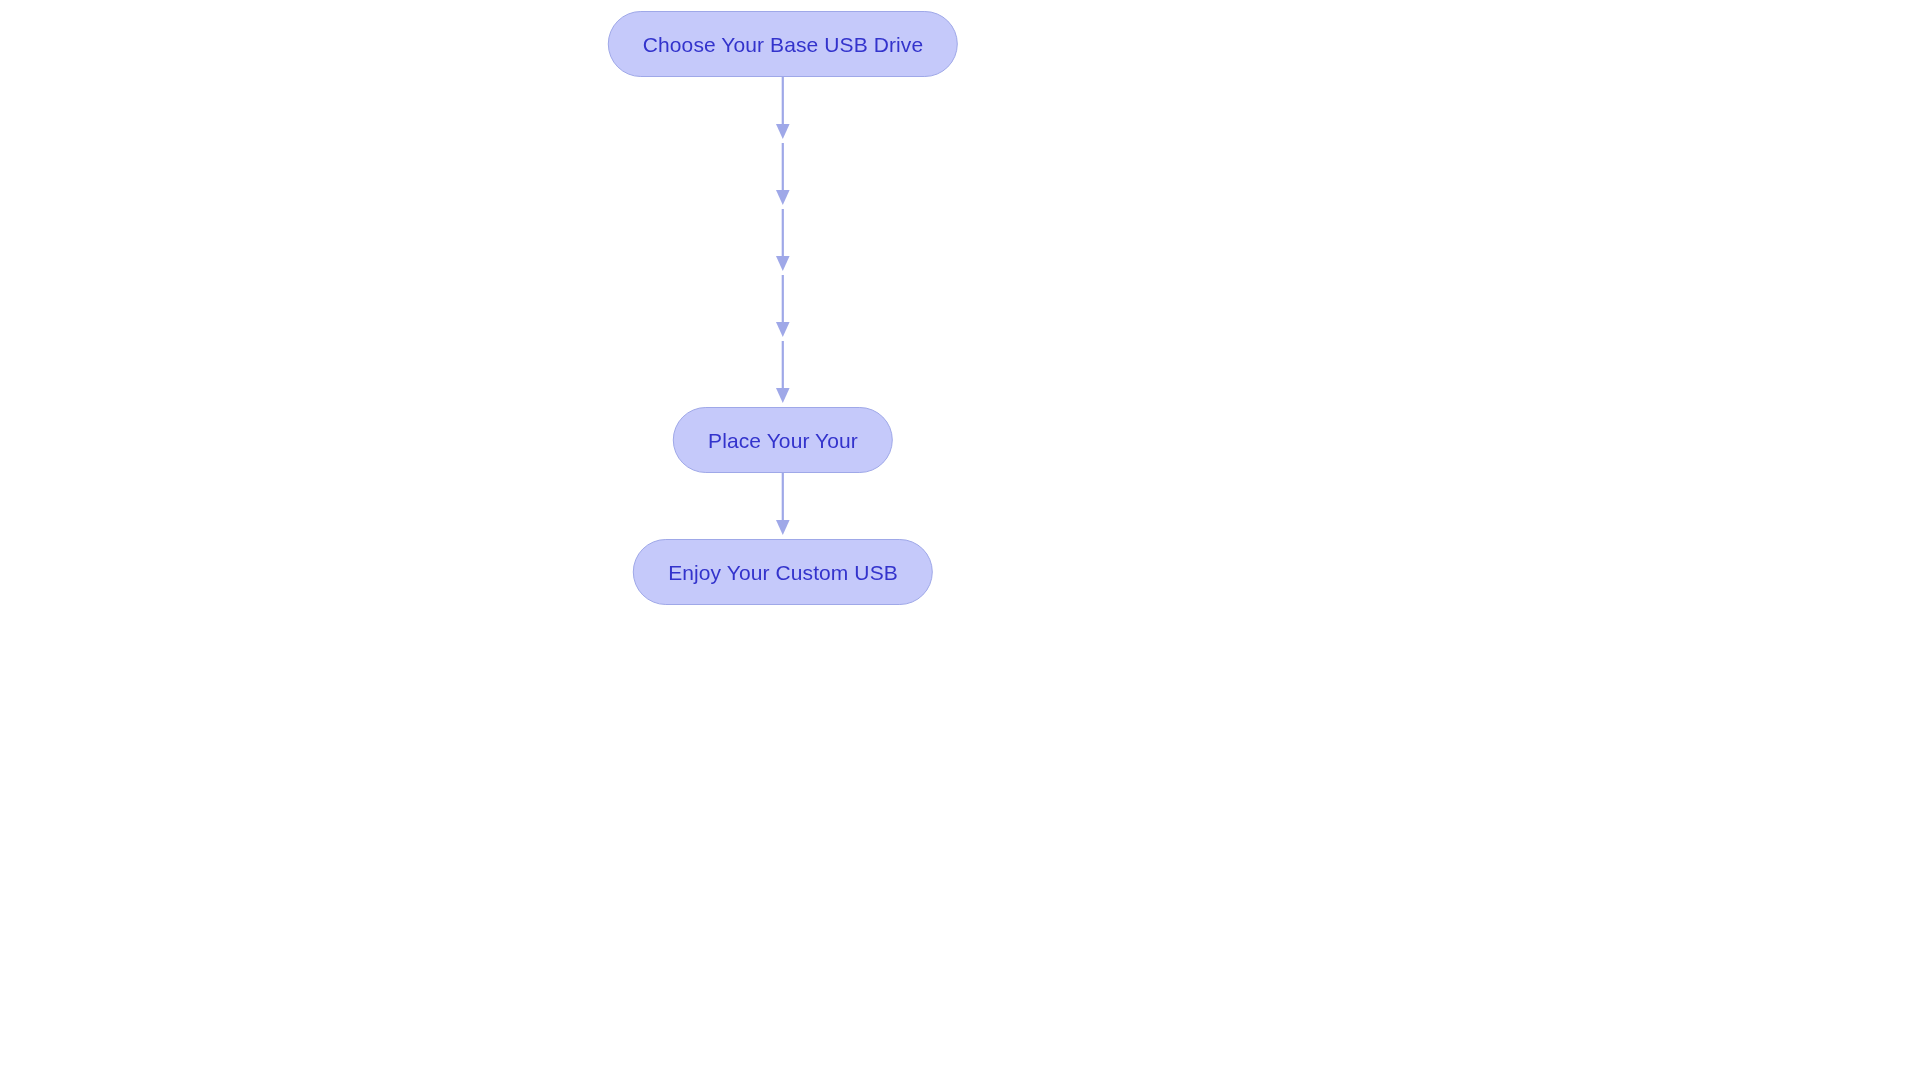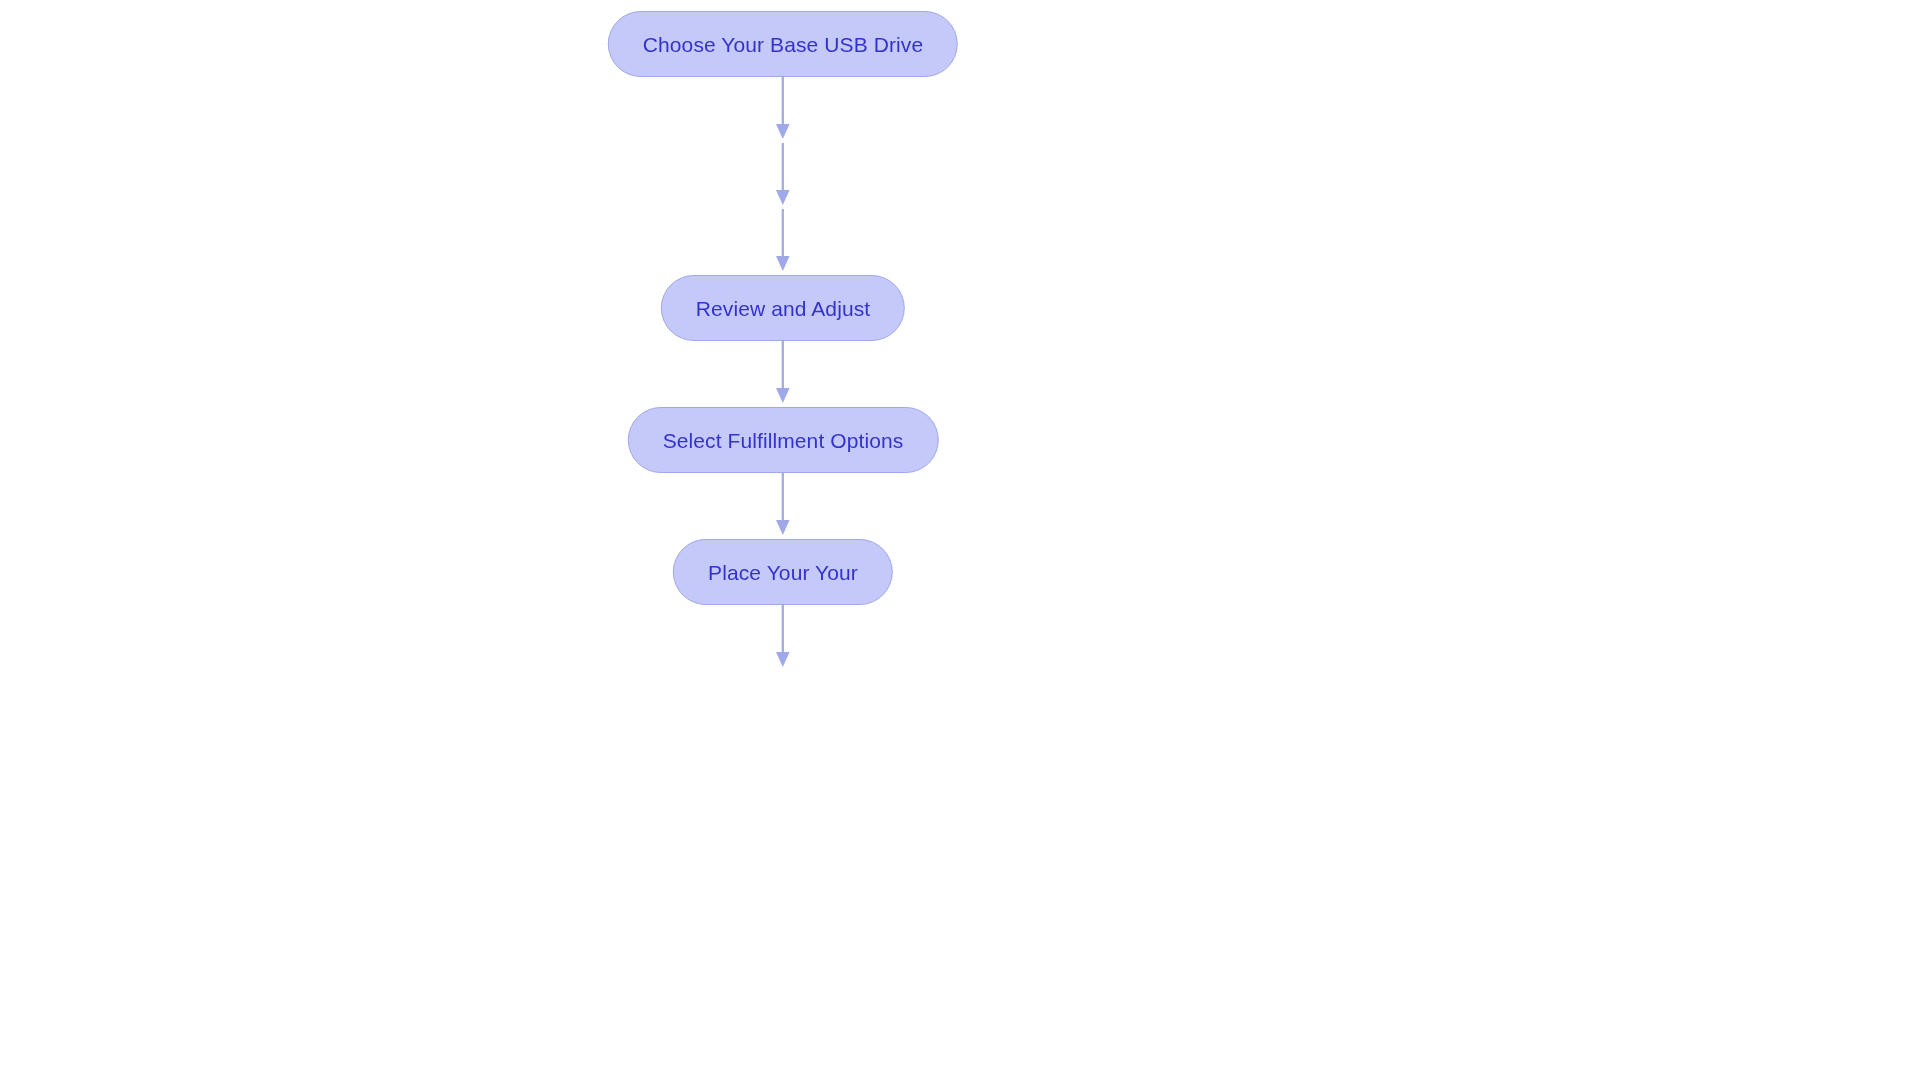--- a/index.html
+++ b/index.html
@@ -91,43 +91,40 @@
         <line x1="12" y1="0" x2="12" y2="50" stroke="#9fa8e8" stroke-width="2.2"></line>
         <polygon points="12,62 5.2,47 18.8,47" fill="#9fa8e8"></polygon>
       </svg>
 
 
       <svg class="connector" viewBox="0 0 24 66" aria-hidden="true">
         <line x1="12" y1="0" x2="12" y2="50" stroke="#9fa8e8" stroke-width="2.2"></line>
         <polygon points="12,62 5.2,47 18.8,47" fill="#9fa8e8"></polygon>
       </svg>
 
-      <div class="node">
-        <span>Review and Adjust</span>
-      </div>
 
       <svg class="connector" viewBox="0 0 24 66" aria-hidden="true">
         <line x1="12" y1="0" x2="12" y2="50" stroke="#9fa8e8" stroke-width="2.2"></line>
         <polygon points="12,62 5.2,47 18.8,47" fill="#9fa8e8"></polygon>
       </svg>
 
-      <div class="node">
-        <span>Select Fulfillment Options</span>
-      </div>
 
       <svg class="connector" viewBox="0 0 24 66" aria-hidden="true">
         <line x1="12" y1="0" x2="12" y2="50" stroke="#9fa8e8" stroke-width="2.2"></line>
         <polygon points="12,62 5.2,47 18.8,47" fill="#9fa8e8"></polygon>
       </svg>
 
       <div class="node">
         <span>Place Your Your</span>
       </div>
 
       <svg class="connector" viewBox="0 0 24 66" aria-hidden="true">
         <line x1="12" y1="0" x2="12" y2="50" stroke="#9fa8e8" stroke-width="2.2"></line>
         <polygon points="12,62 5.2,47 18.8,47" fill="#9fa8e8"></polygon>
       </svg>
 
+      <div class="node">
+        <span>Enjoy Your Custom USB</span>
+      </div>
 
     </div>
   </div>
 </div>
 
 </body></html>

